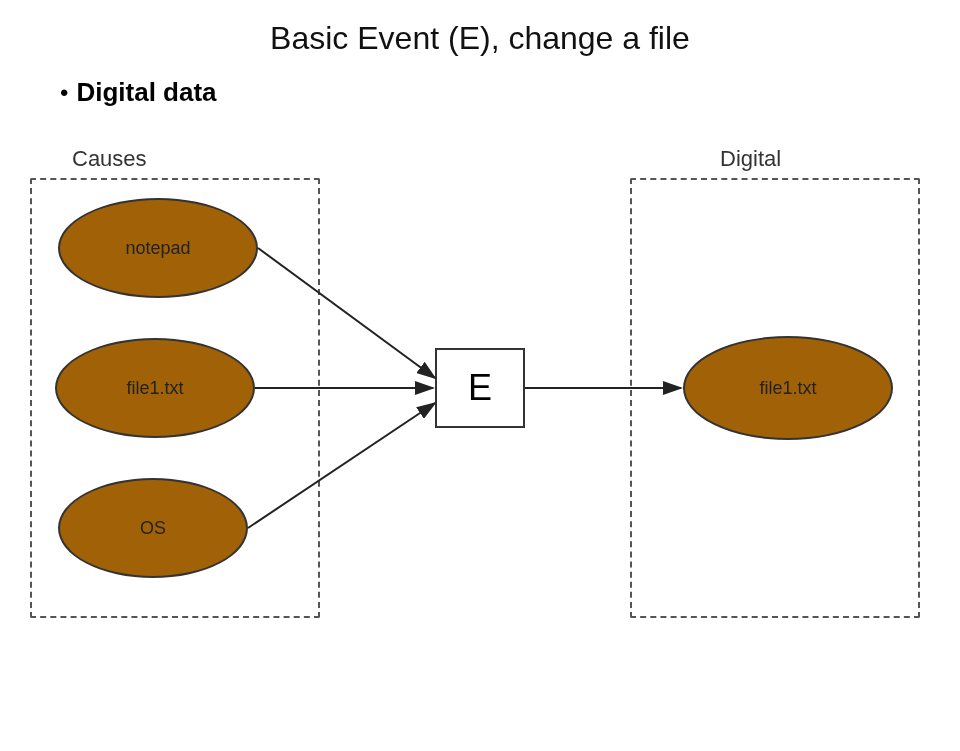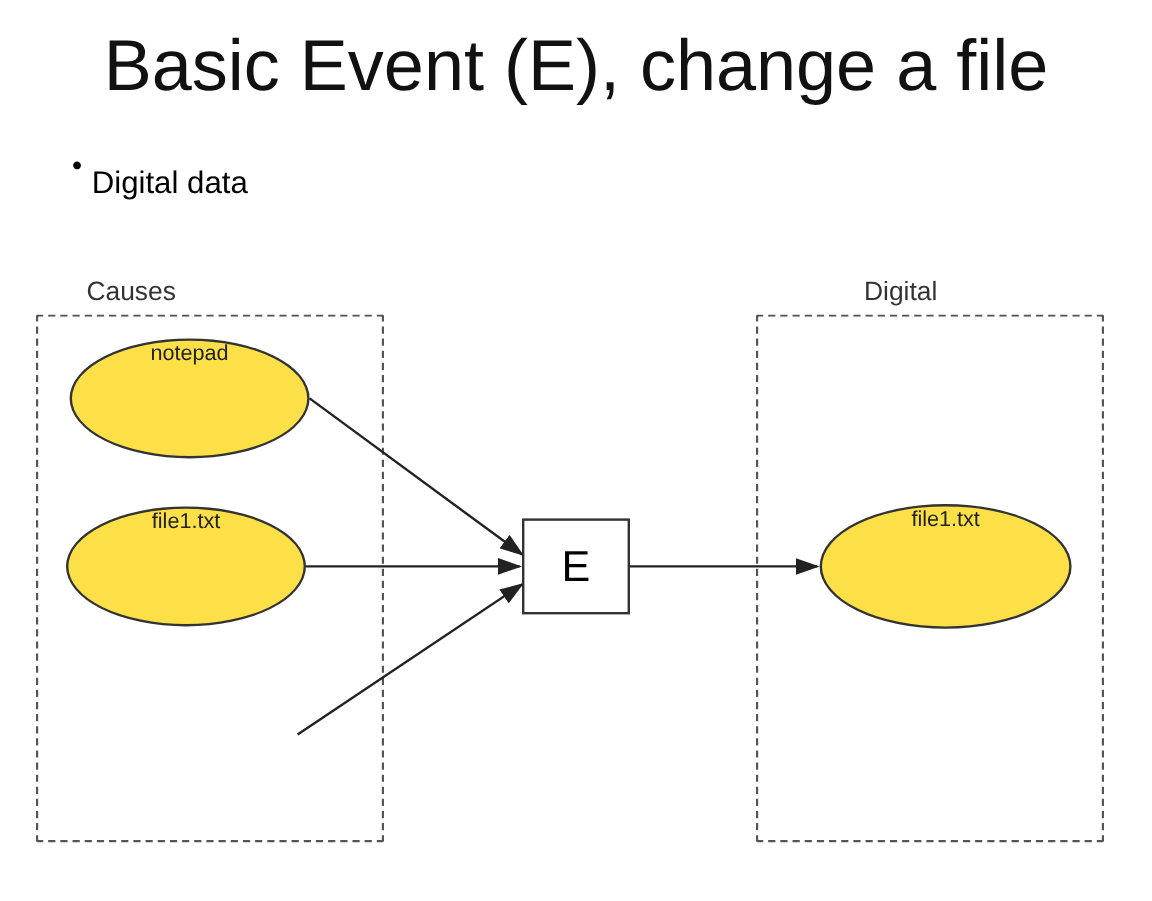--- a/index.html
+++ b/index.html
@@ -7,21 +7,21 @@
       width: 960px;
       height: 751px;
       background: #ffffff;
       font-family: Arial, sans-serif;
       overflow: hidden;
       position: relative;
     }
 
     .page-title {
       text-align: center;
-      font-size: 60px;
+      font-size: 32px;
       font-weight: normal;
       padding-top: 20px;
       padding-bottom: 20px;
       color: #111;
     }
 
     .bullet-line {
       font-size: 26px;
       padding-left: 60px;
       padding-bottom: 30px;
@@ -29,29 +29,27 @@
       align-items: center;
       gap: 8px;
     }
 
     .bullet-line .bullet {
       font-size: 24px;
       line-height: 1;
     }
 
     .bullet-line .bold-text {
-      font-weight: normal;
-      margin-top: 28px;
+      font-weight: bold;
     }
 
     .diagram-area {
       position: relative;
       width: 775px;
       height: 500px;
-      margin-top: 24px;
     }
 
     .section-label {
       position: absolute;
       font-size: 22px;
       color: #333;
     }
 
     
     .dashed-box {
@@ -59,25 +57,25 @@
       border: 2px dashed #555;
       border-radius: 2px;
     }
 
     
     .ellipse {
       position: absolute;
       border: 2px solid #333;
       border-radius: 50%;
       display: flex;
-      align-items: flex-start;
+      align-items: center;
       justify-content: center;
       font-size: 18px;
       color: #222;
-      background: #fde047;
+      background: #a16207;
     }
 
     
     .event-box {
       position: absolute;
       border: 2px solid #333;
       background: #fff;
       display: flex;
       align-items: center;
       justify-content: center;
@@ -115,20 +113,23 @@
   <div class="dashed-box" style="left:630px; top:40px; width:290px; height:440px;"></div>
 
   <div class="ellipse" style="left:58px; top:60px; width:200px; height:100px;">
     <span>notepad</span>
   </div>
 
   <div class="ellipse" style="left:55px; top:200px; width:200px; height:100px;">
     <span>file1.txt</span>
   </div>
 
+  <div class="ellipse" style="left:58px; top:340px; width:190px; height:100px;">
+    <span>OS</span>
+  </div>
 
   <div class="ellipse" style="left:683px; top:198px; width:210px; height:104px;">
     <span>file1.txt</span>
   </div>
 
   <div class="event-box" style="left:435px; top:210px; width:90px; height:80px;">
     <span>E</span>
   </div>
 
   <svg class="arrows-svg" xmlns="http://www.w3.org/2000/svg">

